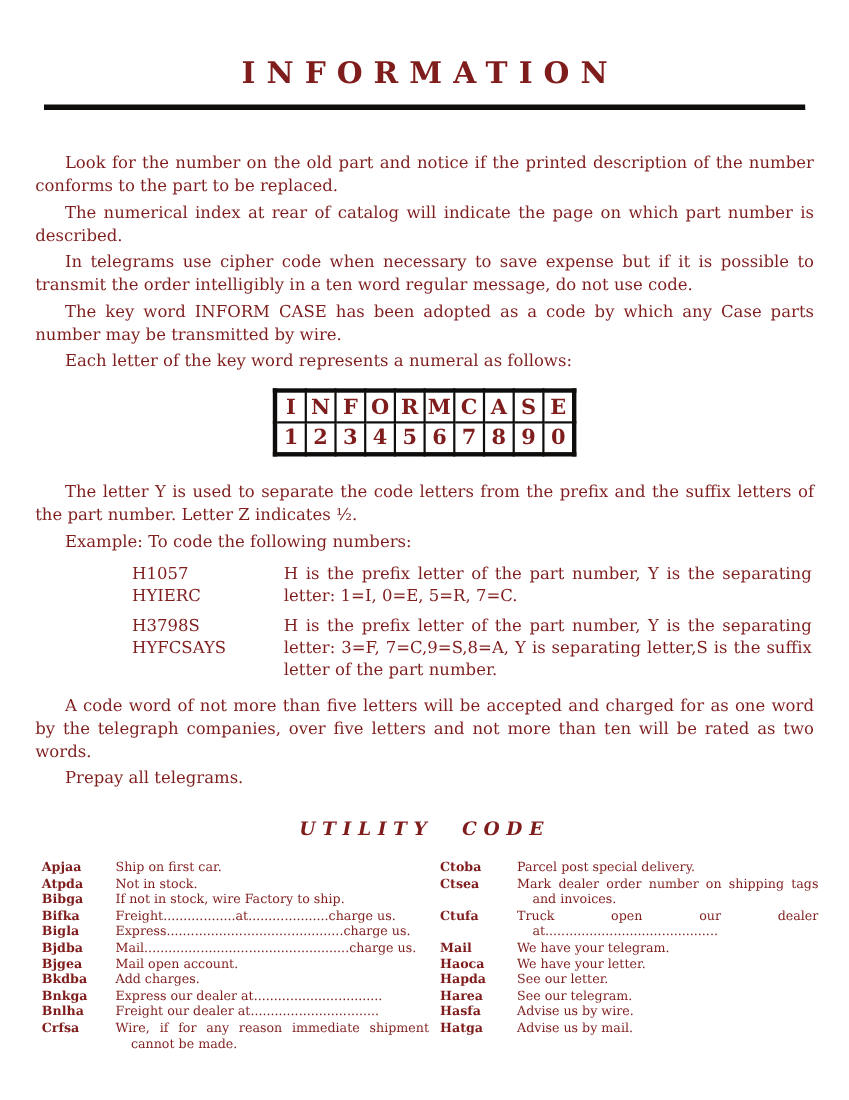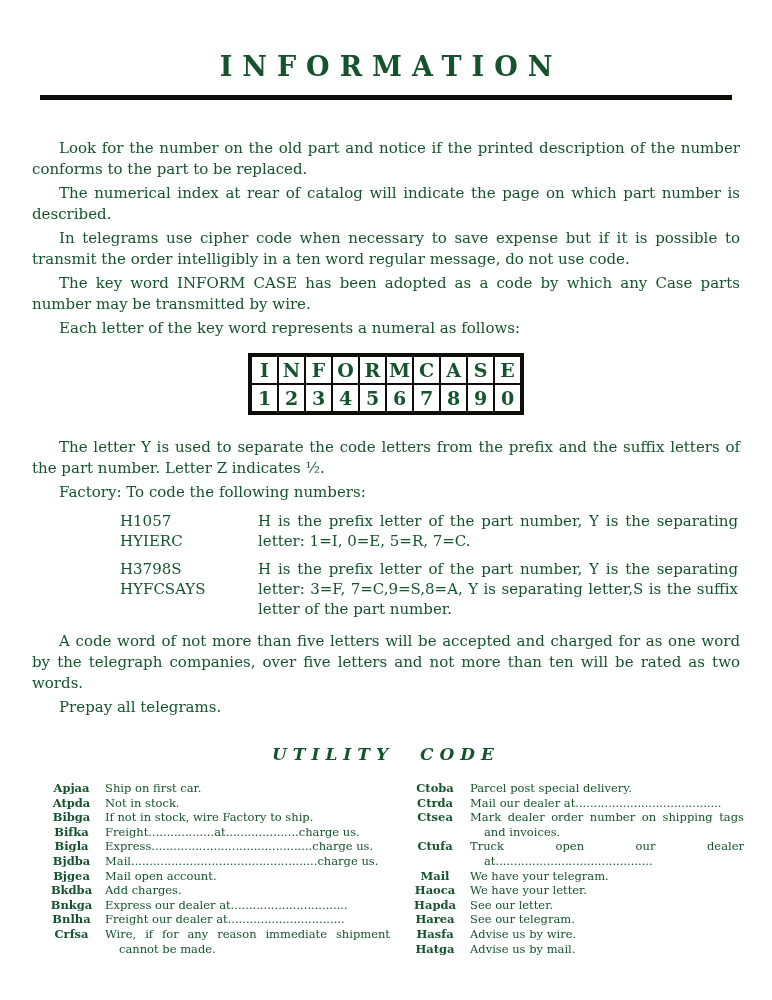--- a/index.html
+++ b/index.html
@@ -2,21 +2,21 @@
 <html><head>
 <meta charset="utf-8">
 <style>
   html, body { margin: 0; padding: 0; background: #e8e8e8; }
   .page {
     position: relative;
     width: 772px;
     height: 1000px;
     margin: 0 auto;
     background: #ffffff;
-    color: #14532d;
+    color: #7f1d1d;
     font-family: "DejaVu Serif", "Liberation Serif", serif;
     box-sizing: border-box;
     padding-top: 52px;
     overflow: hidden;
   }
   .title {
     text-align: center;
     font-size: 27px;
     font-weight: bold;
     letter-spacing: 10px;
@@ -88,21 +88,20 @@
   .ucol { box-sizing: border-box; }
   .ucol-left { width: 352px; flex: 0 0 352px; }
   .ucol-right { flex: 1; margin-left: 10px; }
   .urow { display: flex; align-items: flex-start; }
   .ucode {
     flex: 0 0 67px;
     width: 67px;
     font-size: 11.5px;
     line-height: 14.6px;
     font-weight: bold;
-    text-align: center;
   }
   .ucol-right .ucode { flex: 0 0 70px; width: 70px; }
   .udesc {
     flex: 1;
     font-size: 11.5px;
     line-height: 14.6px;
     padding-left: 14px;
     text-indent: -14px;
     text-align: justify;
     word-break: break-word;
@@ -147,21 +146,21 @@
           <td>6</td>
           <td>7</td>
           <td>8</td>
           <td>9</td>
           <td>0</td>
         </tr>
       </tbody></table>
     </div>
 
     <p class="para p-after-table">The letter Y is used to separate the code letters from the prefix and the suffix letters of the part number.  Letter Z indicates ½.</p>
-    <p class="para">Factory:  To code the following numbers:</p>
+    <p class="para">Example:  To code the following numbers:</p>
 
     <div class="examples">
       <div class="example-row">
         <div class="ex-code">H1057
 HYIERC</div>
         <div class="ex-desc">H is the prefix letter of the part number, Y is the separating letter:  1=I, 0=E, 5=R, 7=C.</div>
       </div>
       <div class="example-row">
         <div class="ex-code">H3798S
 HYFCSAYS</div>
@@ -223,24 +222,20 @@
       </div>
 
     </div>
 
     <div class="ucol ucol-right">
       <div class="urow">
         <div class="ucode">Ctoba</div>
         <div class="udesc">Parcel post special delivery.</div>
       </div>
       <div class="urow">
-        <div class="ucode">Ctrda</div>
-        <div class="udesc">Mail our dealer at........................................</div>
-      </div>
-      <div class="urow">
         <div class="ucode">Ctsea</div>
         <div class="udesc">Mark dealer order number on shipping tags and invoices.</div>
       </div>
       <div class="urow">
         <div class="ucode">Ctufa</div>
         <div class="udesc">Truck open our dealer at...........................................</div>
       </div>
       <div class="urow">
         <div class="ucode">Mail</div>
         <div class="udesc">We have your telegram.</div>

